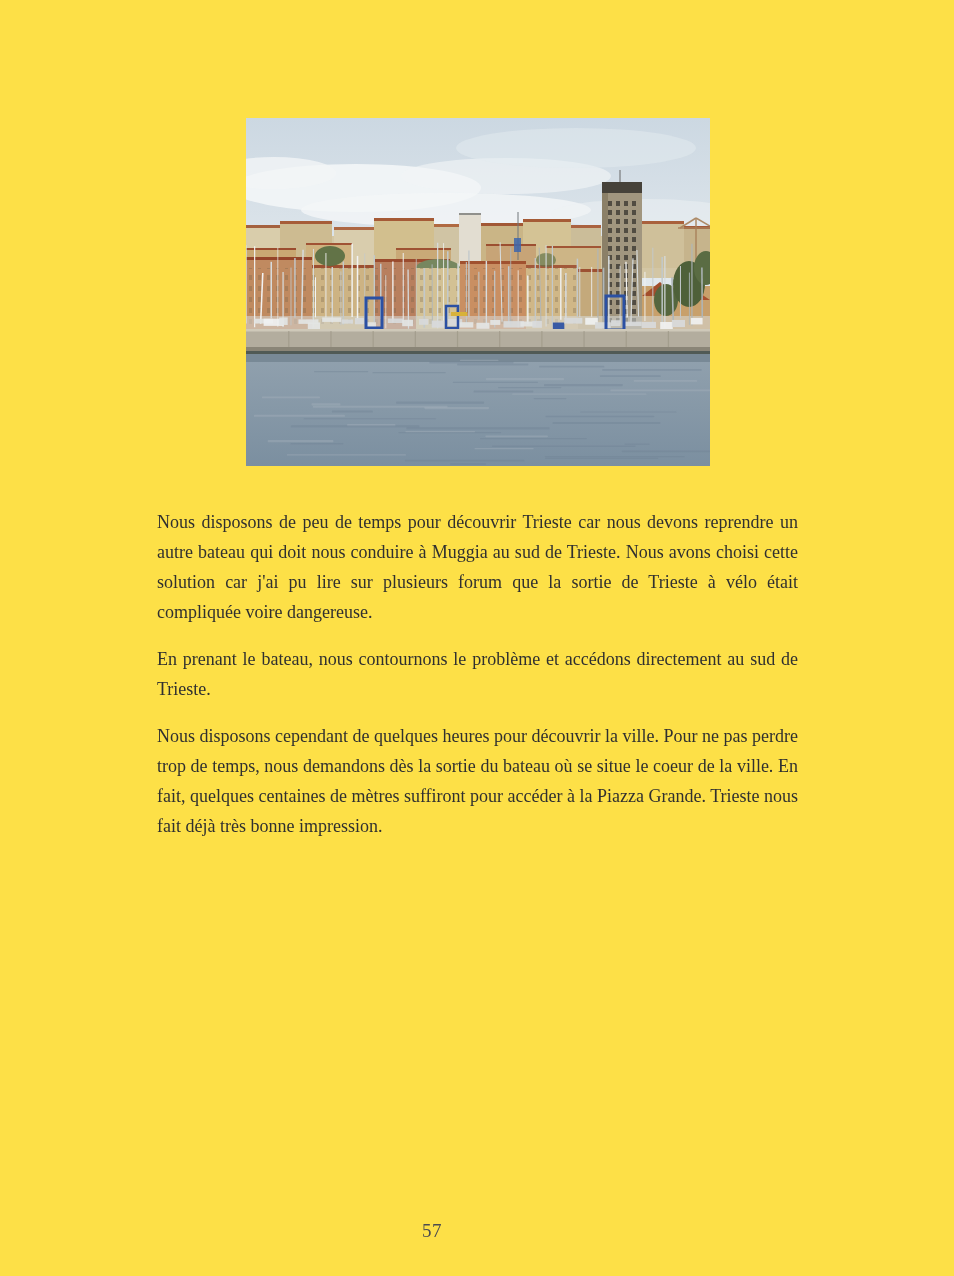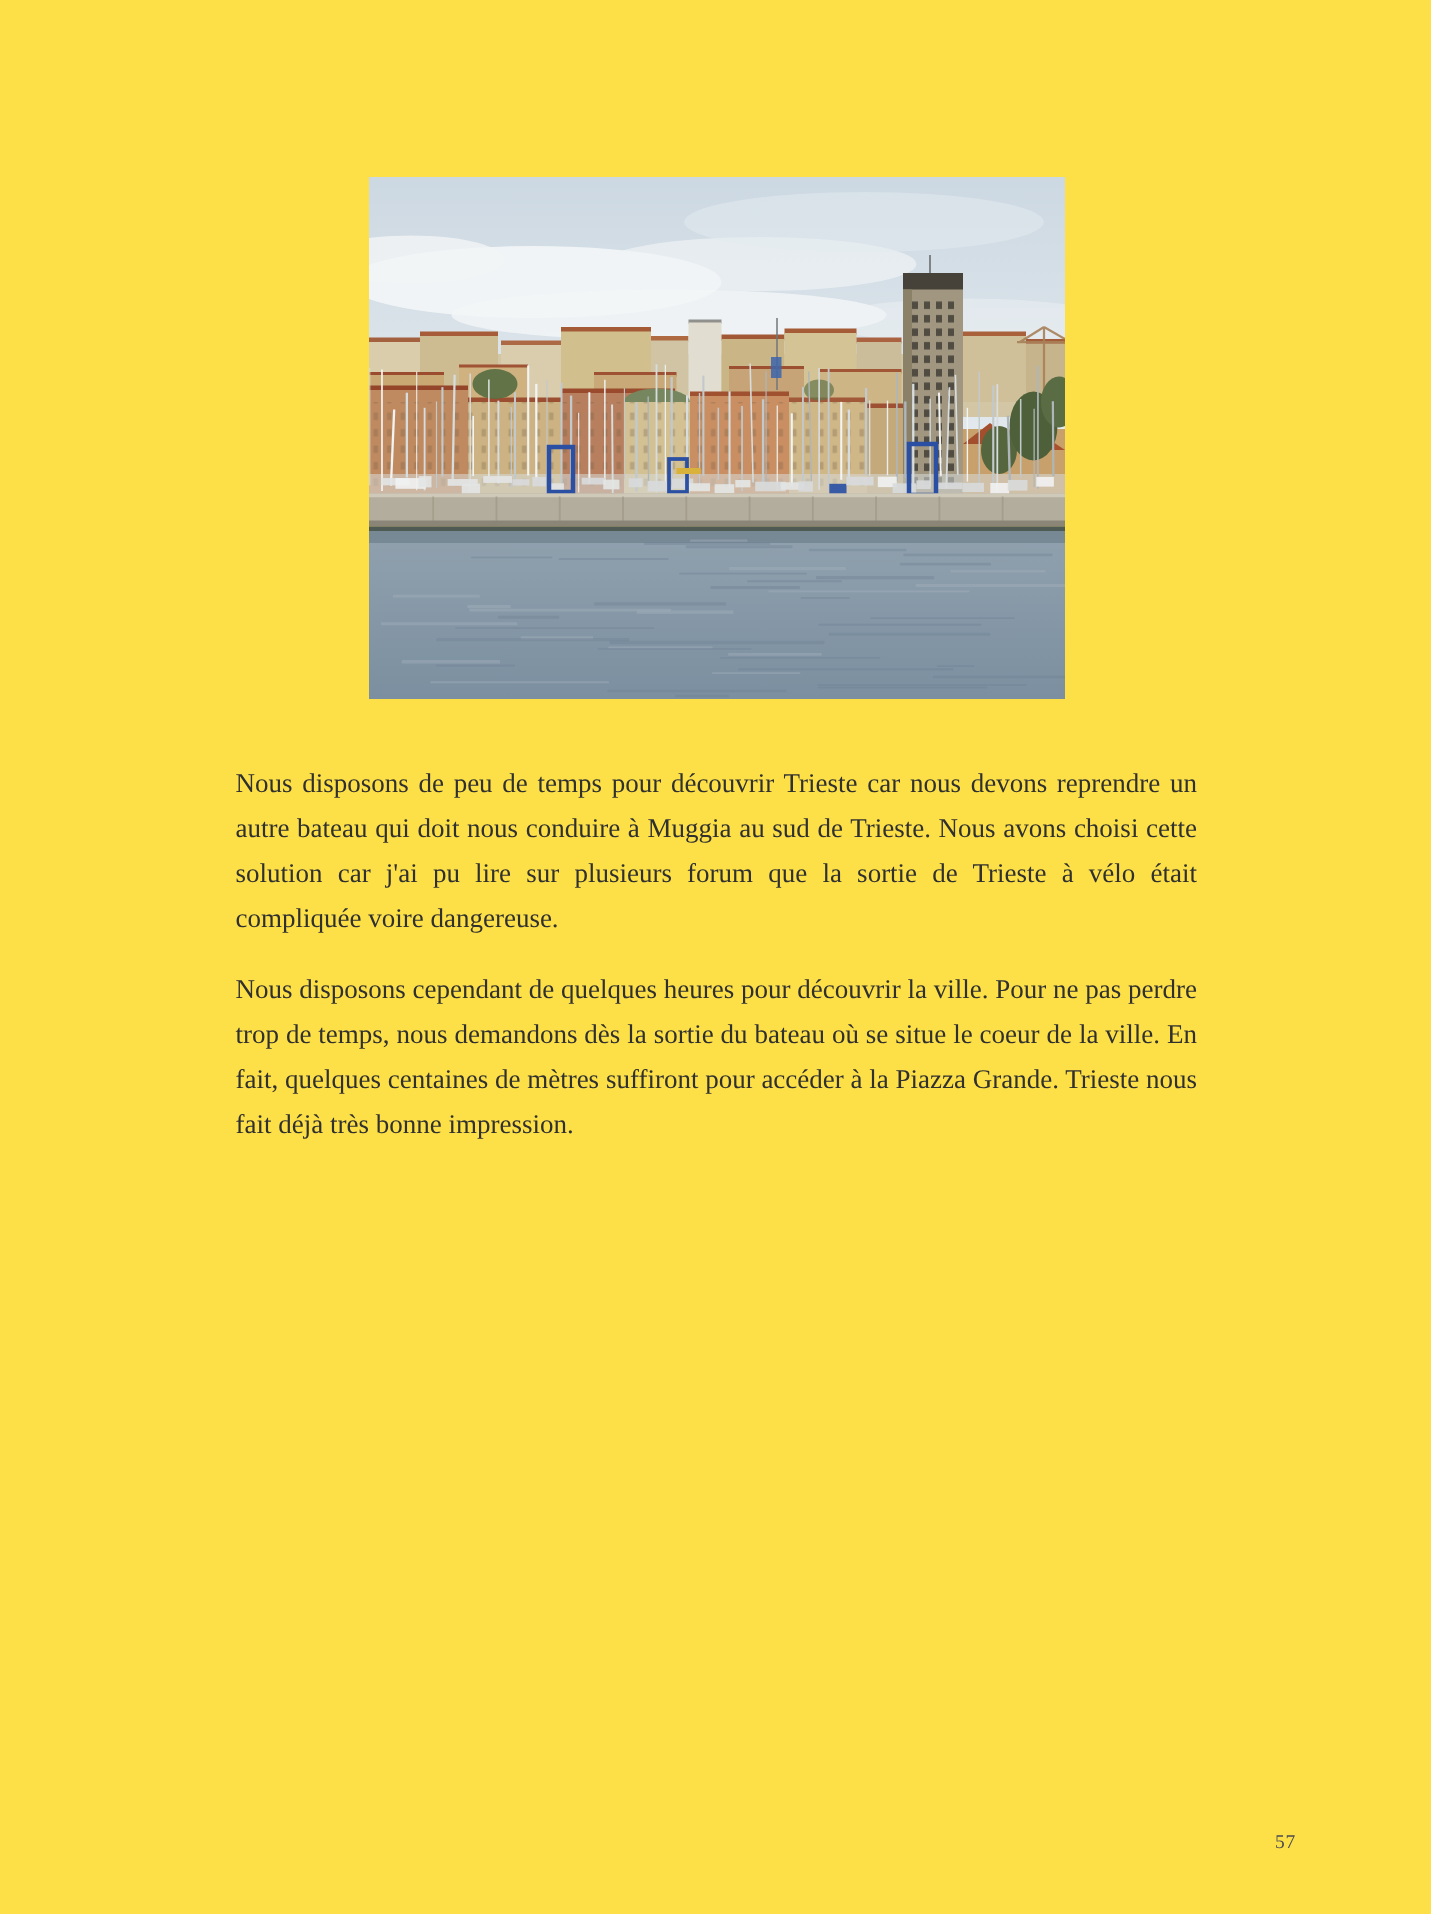--- a/index.html
+++ b/index.html
@@ -19,21 +19,21 @@
   }
   .photo-frame svg{display:block;width:100%;height:100%;}
   .body-text{
     position:absolute;left:157px;top:507px;width:641px;
     font-size:18px;line-height:30px;color:#303030;
     text-align:justify;
   }
   .body-text p{margin:0 0 17px 0;}
   .page-number{
     position:absolute;left:0;top:1220px;width:864px;
-    text-align:right;font-size:13px;color:#4c4c50;
+    text-align:center;font-size:19px;color:#4c4c50;
     letter-spacing:0.5px;
   }
 </style>
 </head>
 <body>
 
 <div class="page">
 
   <figure class="photo-frame" style="margin:0" role="img" aria-label="Port de Trieste : forêt de mâts de voiliers dans la marina derrière une digue en béton, immeubles ocre aux toits rouges sur la colline, haute tour moderne et grue à droite, mer gris-bleu au premier plan">
     <svg viewBox="0 0 464 348" preserveAspectRatio="none">
@@ -327,17 +327,18 @@
             <rect x="299.16091905906796" y="339.70307644294655" width="113.03902438469231" height="1.3292476060334593" rx="0.6" fill="#6e8293" opacity="0.38"></rect>
             <rect x="158.9378286153078" y="341.80931976965996" width="119.52983539178967" height="1.732156484038569" rx="0.6" fill="#6e8293" opacity="0.38"></rect>
             <rect x="203.96293168887496" y="345.1621352425655" width="36.11908000521362" height="1.6497165451757612" rx="0.6" fill="#6e8293" opacity="0.38"></rect>
           </g>
       </g>
     </svg>
   </figure>
 
   <div class="body-text">
     <p>Nous disposons de peu de temps pour découvrir Trieste car nous devons reprendre un autre bateau qui doit nous conduire à Muggia au sud de Trieste. Nous avons choisi cette solution car j'ai pu lire sur plusieurs forum que la sortie de Trieste à vélo était compliquée voire dangereuse.</p>
+    <p>En prenant le bateau, nous contournons le problème et accédons directement au sud de Trieste.</p>
     <p>Nous disposons cependant de quelques heures pour découvrir la ville. Pour ne pas perdre trop de temps, nous demandons dès la sortie du bateau où se situe le coeur de la ville. En fait, quelques centaines de mètres suffiront pour accéder à la Piazza Grande. Trieste nous fait déjà très bonne impression.</p>
   </div>
 
   <div class="page-number">57</div>
 </div>
 
 </body></html>

